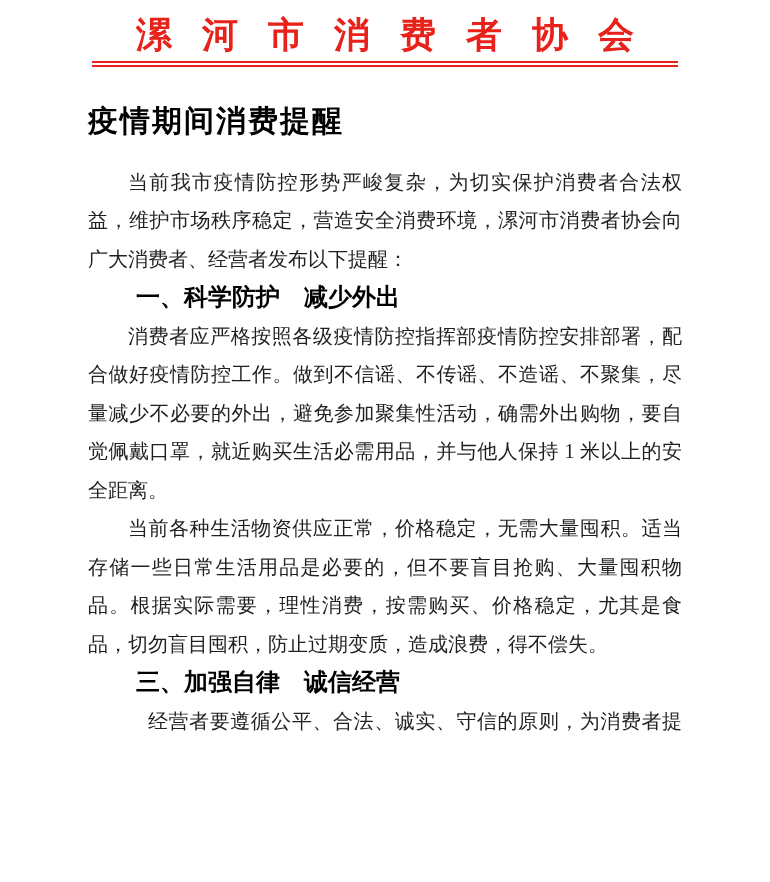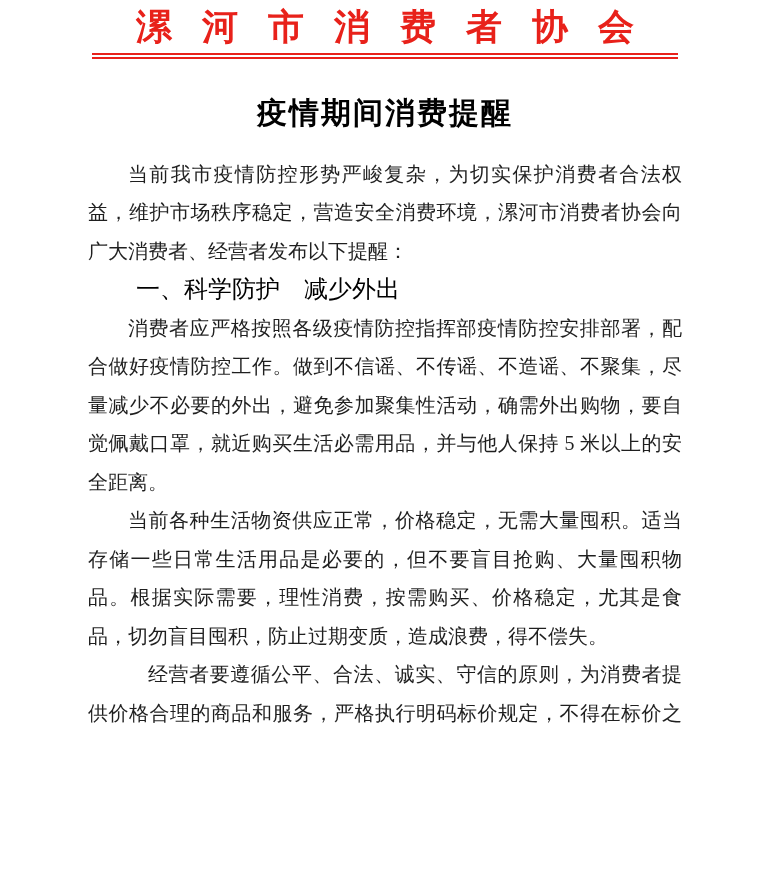--- a/index.html
+++ b/index.html
@@ -4,21 +4,21 @@
 <style>
   html, body {
     margin: 0;
     padding: 0;
     background: #ffffff;
   }
   .page {
     position: relative;
     width: 770px;
     height: 726px;
-    margin: 0 auto;
+    margin: 8px auto;
     background: var(--page-bg, #ffffff);
     overflow: hidden;
     font-family: "Liberation Serif", "DejaVu Serif", serif;
     color: var(--text-color, #1f1f1f);
   }
   
   .letterhead {
     padding-top: 6px;
   }
   .org-name {
@@ -38,40 +38,39 @@
     height: 1.5px;
     border-top: 2.5px solid var(--accent, #e8211a);
     border-bottom: 2.5px solid var(--accent, #e8211a);
   }
   
   .doc-main {
     padding: 0 88px;
   }
   .doc-title {
     margin: 36px 0 24px 0;
-    text-align: center;
     font-size: 30px;
     line-height: 36px;
     font-weight: bold;
     letter-spacing: 2px;
     color: #000000;
   }
   .body-para {
     margin: 0;
     font-size: 20px;
     line-height: 38.5px;
     text-align: justify;
     text-indent: 2em;
     word-break: break-all;
   }
   .section-heading {
     margin: 0;
     font-size: 24px;
     line-height: 38.5px;
-    font-weight: normal;
+    font-weight: bold;
     color: #000000;
     text-indent: 2em;
     font-family: "Liberation Sans", "DejaVu Sans", sans-serif;
   }
   
   .footer-rule {
     position: absolute;
     left: 50%;
     transform: translateX(-50%);
     top: 874px;
@@ -91,28 +90,29 @@
   </header>
 
   <main class="doc-main">
     <h1 class="doc-title">疫情期间消费提醒</h1>
 
     <p class="body-para">当前我市疫情防控形势严峻复杂，为切实保护消费者合法权益，维护市场秩序稳定，营造安全消费环境，漯河市消费者协会向广大消费者、经营者发布以下提醒：</p>
 
     <div id="sections">
   <section class="doc-section">
     <h2 class="section-heading">一、科学防护　减少外出</h2>
-    <p class="body-para" style="text-indent: 2em;">消费者应严格按照各级疫情防控指挥部疫情防控安排部署，配合做好疫情防控工作。做到不信谣、不传谣、不造谣、不聚集，尽量减少不必要的外出，避免参加聚集性活动，确需外出购物，要自觉佩戴口罩，就近购买生活必需用品，并与他人保持 5 米以上的安全距离。</p>
+    <p class="body-para" style="text-indent: 2em;">消费者应严格按照各级疫情防控指挥部疫情防控安排部署，配合做好疫情防控工作。做到不信谣、不传谣、不造谣、不聚集，尽量减少不必要的外出，避免参加聚集性活动，确需外出购物，要自觉佩戴口罩，就近购买生活必需用品，并与他人保持 1 米以上的安全距离。</p>
   </section>
 
   <section class="doc-section">
     <p class="body-para" style="text-indent: 2em;">当前各种生活物资供应正常，价格稳定，无需大量囤积。适当存储一些日常生活用品是必要的，但不要盲目抢购、大量囤积物品。根据实际需要，理性消费，按需购买、价格稳定，尤其是食品，切勿盲目囤积，防止过期变质，造成浪费，得不偿失。</p>
   </section>
 
   <section class="doc-section">
+    <h2 class="section-heading">三、加强自律　诚信经营</h2>
     <p class="body-para" style="text-indent: 3em;">经营者要遵循公平、合法、诚实、守信的原则，为消费者提供价格合理的商品和服务，严格执行明码标价规定，不得在标价之外加价出售商品，不得收取任何未予标明的费用。对捏造、</p>
   </section>
 </div>
   </main>
 
   <footer>
     <div class="footer-rule"></div>
   </footer>
 
 </div>

